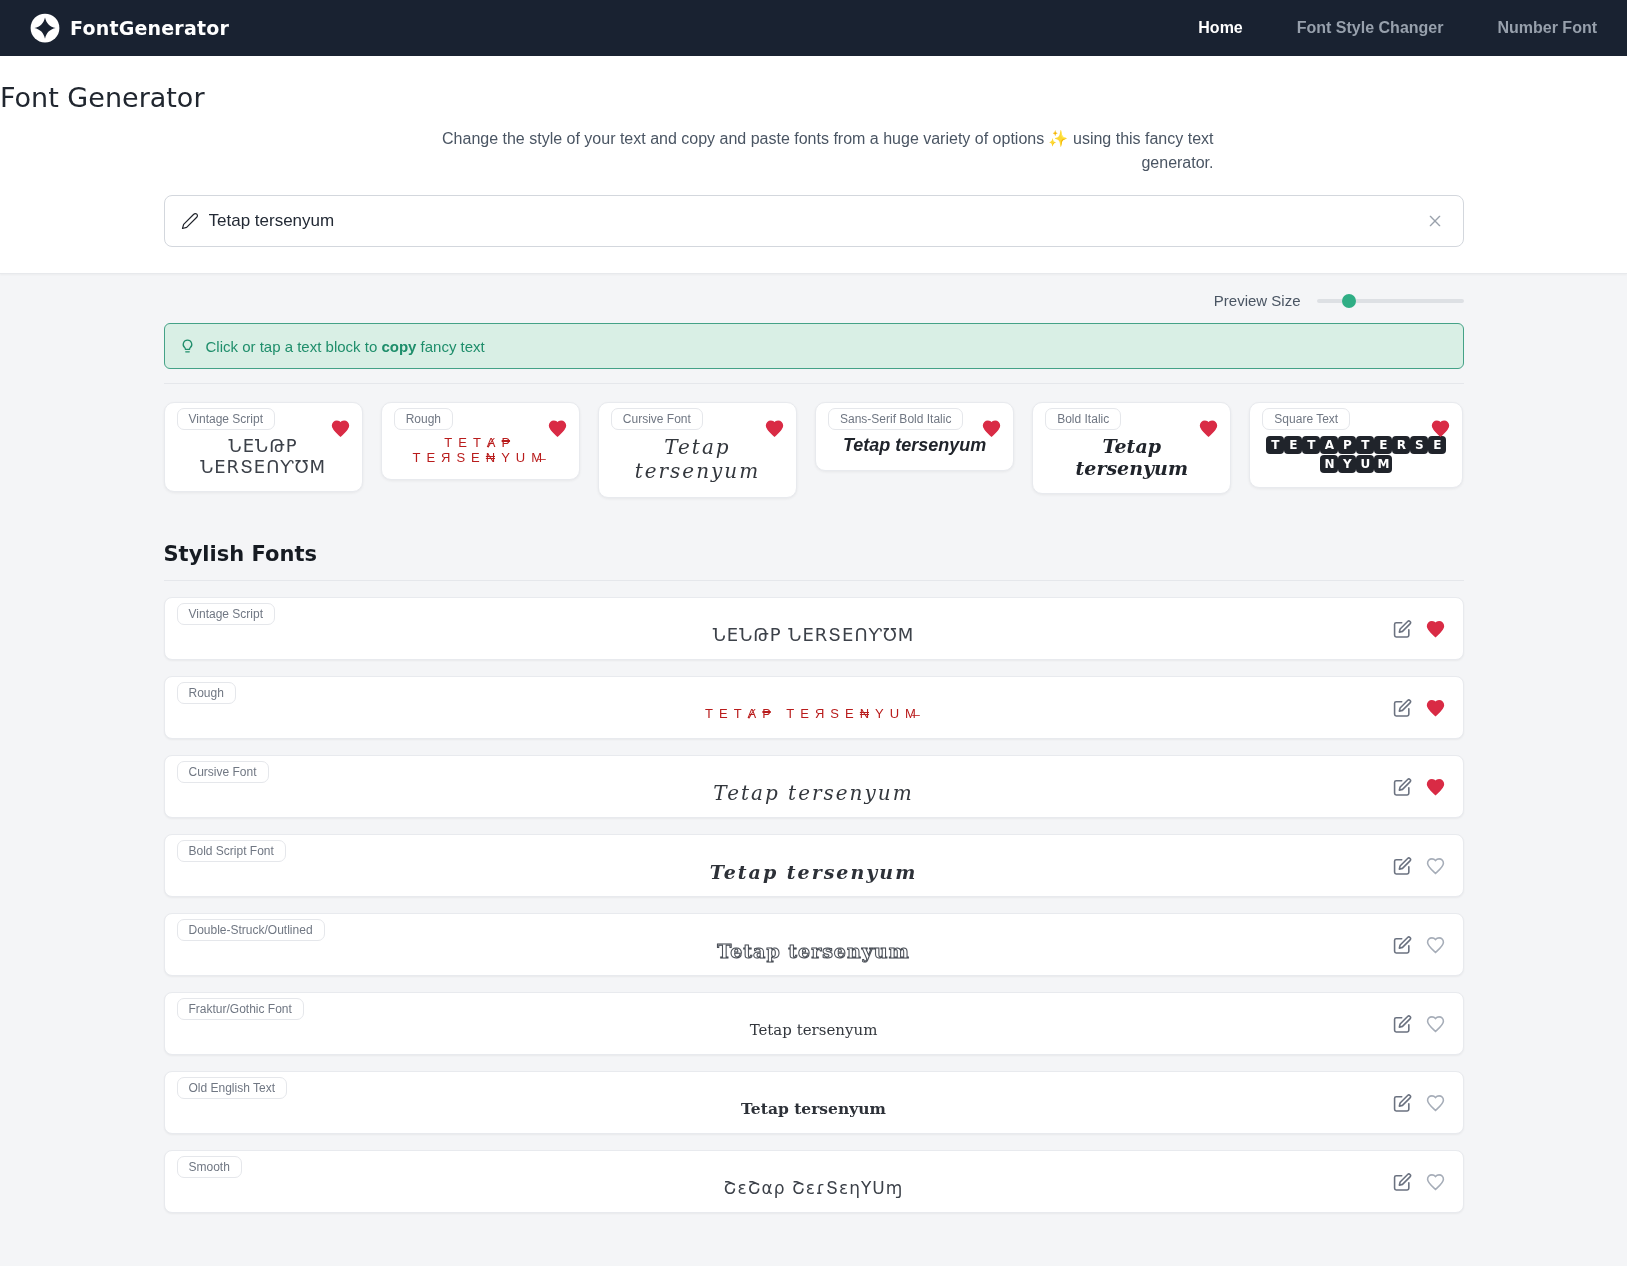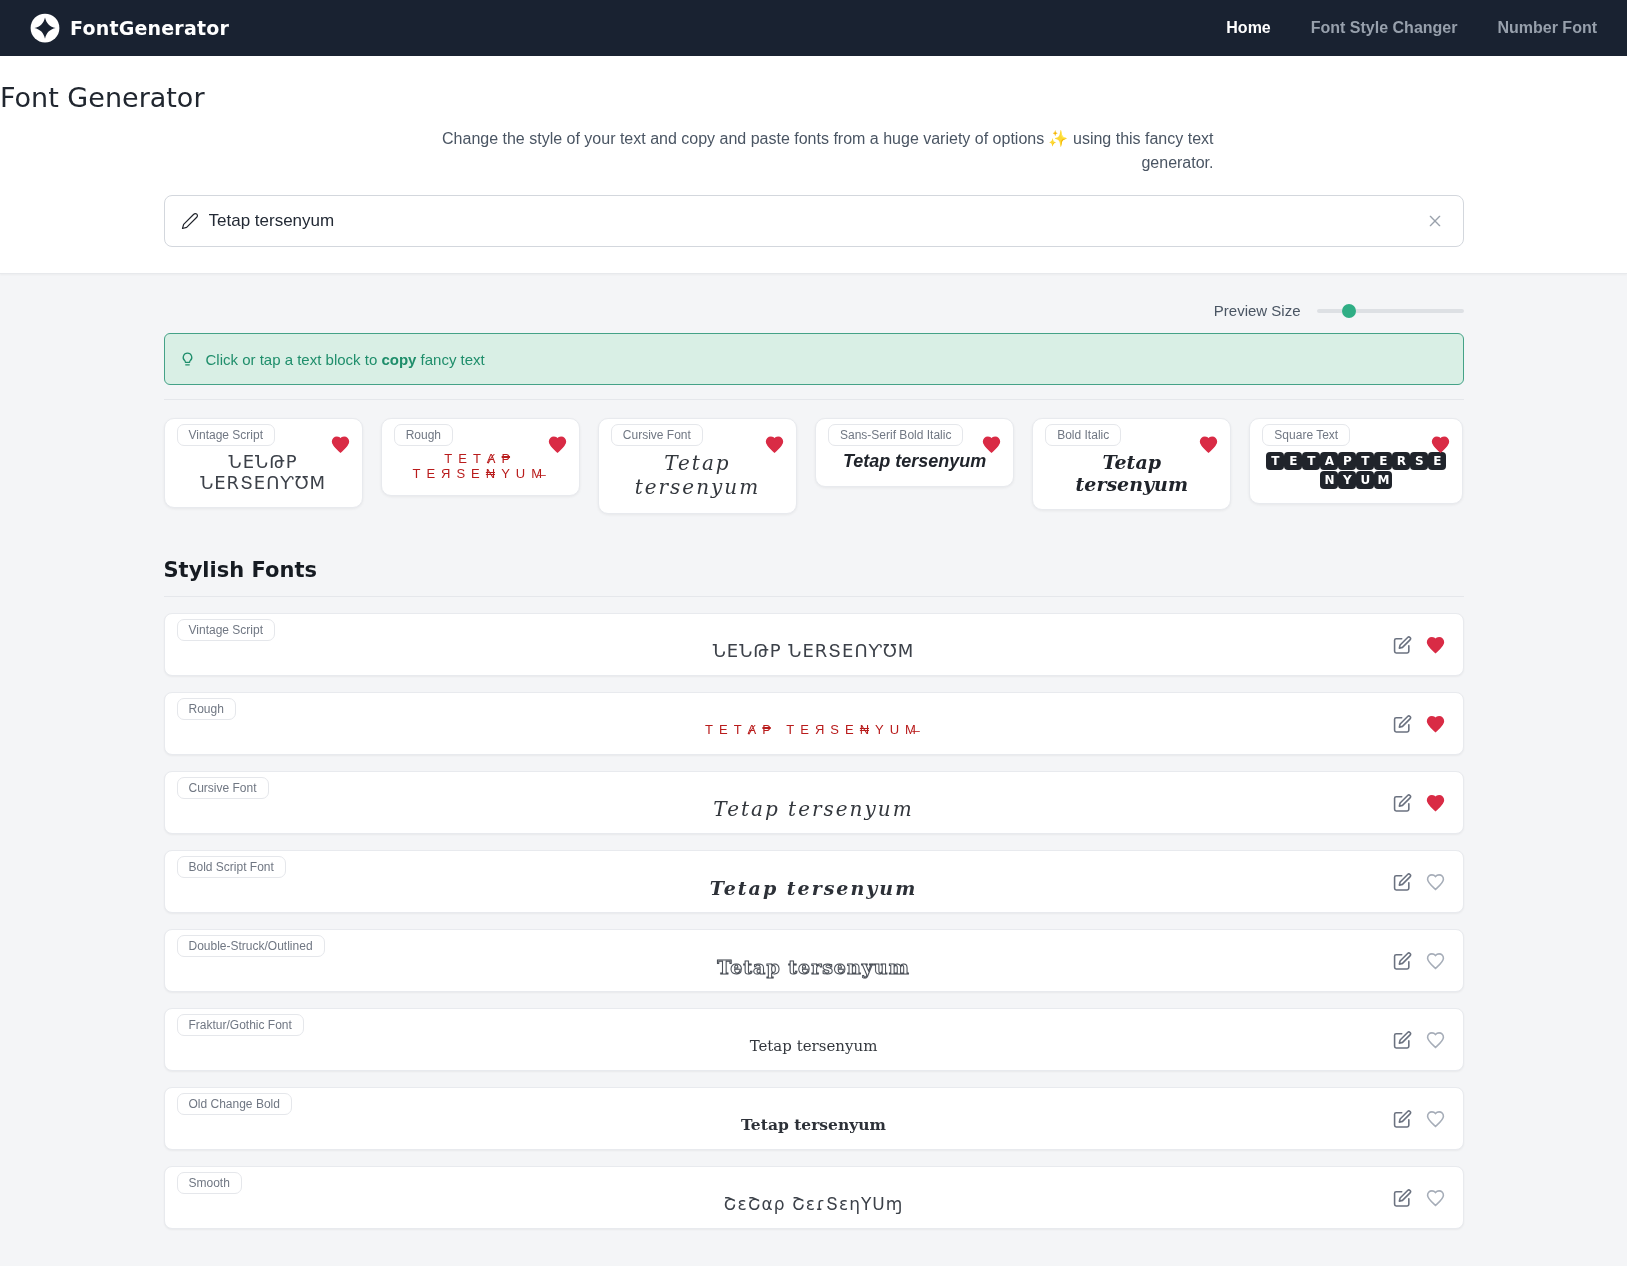--- a/index.html
+++ b/index.html
@@ -13,21 +13,21 @@
 
   
   .navbar {
     height: 56px; background: #192231;
     display: flex; align-items: center; justify-content: space-between;
     padding: 8px 30px;
   }
   .brand { display: flex; align-items: center; gap: 10px; }
   .brand-logo { width: 30px; height: 30px; }
   .brand-name { color: #ffffff; font-size: 19px; font-weight: 700; letter-spacing: .2px; font-family: "DejaVu Sans", sans-serif; }
-  .nav-links { display: flex; align-items: center; gap: 40px; justify-content: space-between; }
+  .nav-links { display: flex; align-items: center; gap: 54px; justify-content: space-between; }
   .nav-link { font-size: 16px; color: #97a0ac; text-decoration: none; cursor: pointer; font-weight: 600; }
   .nav-link.active { color: #ffffff; }
 
   
   .hero { background: #ffffff; padding: 20px 0 16px; border-bottom: 1px solid #e7e9ec; box-shadow: 0 1px 2px rgba(0,0,0,.04); }
   .hero h1 { text-align: left; font-size: 27px; font-weight: 400; color: #20262f; font-family: "DejaVu Sans", sans-serif; margin-top: 6px; }
   .hero .subtitle {
     margin: 14px auto 0; width: 800px; text-align: right;
     font-size: 16px; line-height: 24px; color: #4a5563;
   }
@@ -40,29 +40,29 @@
   .text-input {
     border: none; outline: none; flex: 1; font-size: 17px; color: #232a35;
     font-family: "Liberation Sans", sans-serif; background: transparent;
   }
   .clear-btn {
     position: absolute; right: 16px; top: 50%; transform: translateY(-50%);
     background: none; border: none; cursor: pointer; display: flex; padding: 4px;
   }
 
   
-  .preview-row { display: flex; justify-content: flex-end; align-items: center; gap: 16px; margin-top: 28px; }
+  .preview-row { display: flex; justify-content: flex-end; align-items: center; gap: 16px; margin-top: 18px; }
   .preview-label { font-size: 15px; color: #4a5563; }
   .slider { position: relative; width: 147px; height: 14px; cursor: pointer; }
   .slider .track { position: absolute; top: 5px; left: 0; right: 0; height: 4px; border-radius: 2px; background: #dde0e4; }
   .slider .thumb { position: absolute; top: 0; width: 14px; height: 14px; border-radius: 50%; background: #2fae85; transform: translateX(-50%); }
 
   
   .tip-banner {
-    margin-top: 14px; height: 52px; border: 1px solid #44a287; border-radius: 6px;
+    margin-top: 14px; height: 46px; border: 1px solid #44a287; border-radius: 6px;
     background: #d9efe5; color: #1f8e6b; display: flex; align-items: center; gap: 10px;
     padding: 0 14px; font-size: 15px;
   }
   .tip-banner b { font-weight: 700; }
   .tip-banner .bulb { display: flex; }
 
   
   .section-heading { margin-top: 44px; font-size: 21px; font-weight: 800; color: #161b22; font-family: "DejaVu Sans", sans-serif; }
   .divider { margin-top: 14px; border: none; border-top: 1px solid #e5e7eb; }
 
@@ -343,21 +343,21 @@
       </button>
       <button class="heart">
         <svg width="19" height="19" viewBox="0 0 24 24">
           <path d="M12 21.35l-1.45-1.32C5.4 15.36 2 12.28 2 8.5 2 5.42 4.42 3 7.5 3c1.74 0 3.41.81 4.5 2.09C13.09 3.81 14.76 3 16.5 3 19.58 3 22 5.42 22 8.5c0 3.78-3.4 6.86-8.55 11.54L12 21.35z"></path>
         </svg>
       </button>
     </span>
   </div>
 
   <div class="font-row">
-    <span class="chip">Old Change Bold</span>
+    <span class="chip">Old English Text</span>
     <span class="fancy f-old-english">Tetap tersenyum</span>
     <span class="row-actions">
       <button class="icon-btn">
         <svg width="19" height="19" viewBox="0 0 24 24" fill="none" stroke="#6b7280" stroke-width="2" stroke-linecap="round" stroke-linejoin="round">
           <path d="M11 4H4a2 2 0 0 0-2 2v14a2 2 0 0 0 2 2h14a2 2 0 0 0 2-2v-7"></path>
           <path d="M18.5 2.5a2.12 2.12 0 0 1 3 3L12 15l-4 1 1-4 9.5-9.5z"></path>
         </svg>
       </button>
       <button class="heart">
         <svg width="19" height="19" viewBox="0 0 24 24">

